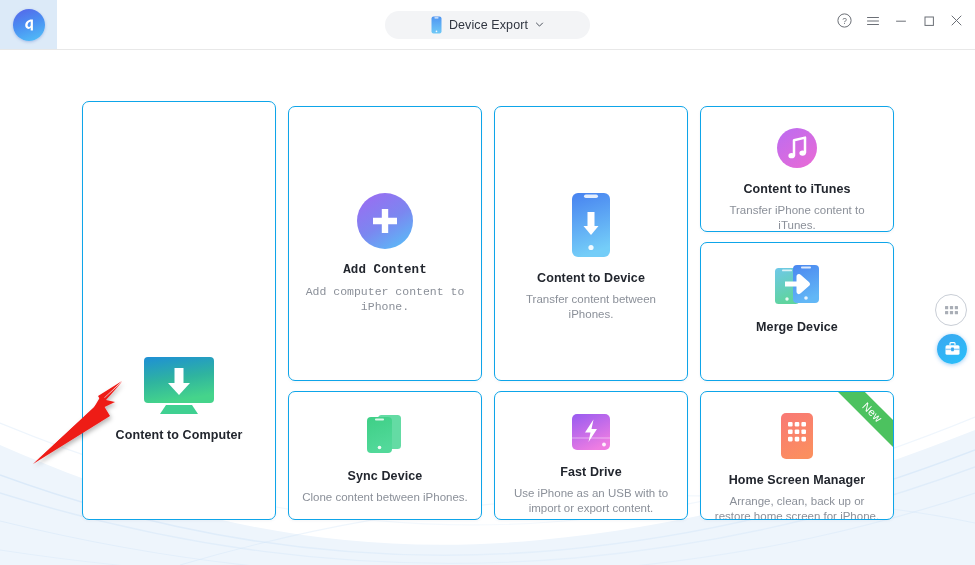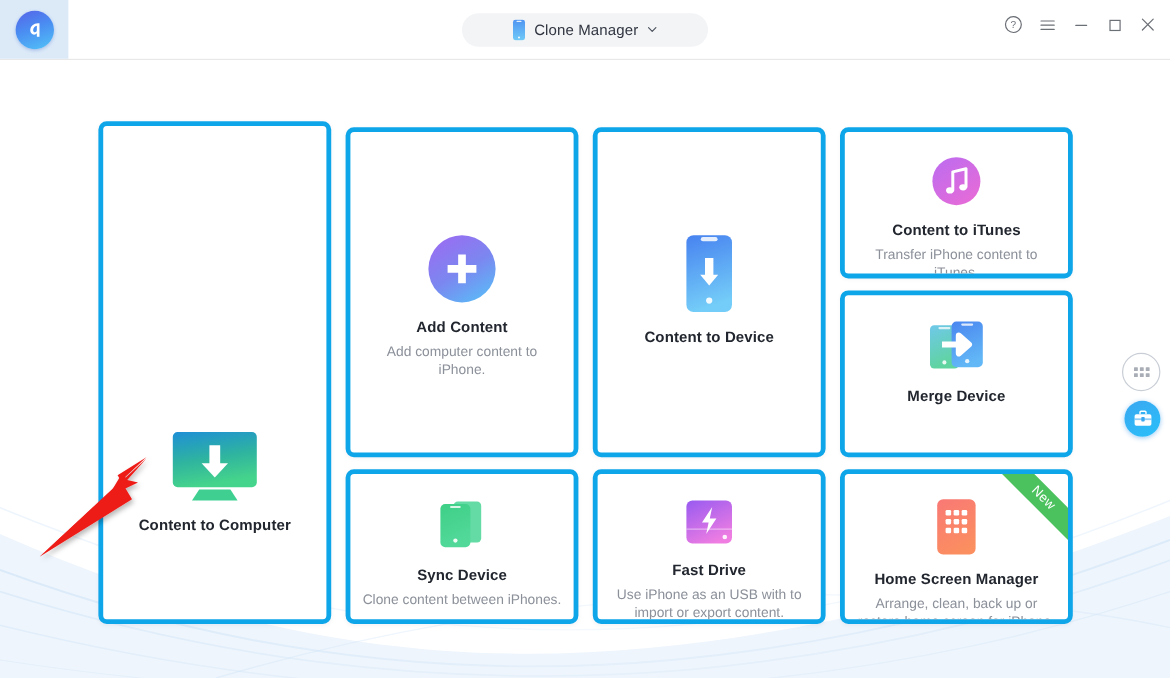--- a/index.html
+++ b/index.html
@@ -90,21 +90,21 @@
     align-items: center;
     justify-content: center;
     cursor: pointer;
     color: #6b6f76;
   }
 
   
   .card {
     position: absolute;
     background: #ffffff;
-    border: 4px solid #0ea5e9;
+    border: 1px solid #0ea5e9;
     border-radius: 7px;
     box-shadow: 0 1px 3px rgba(110,120,140,.07);
     box-sizing: border-box;
     cursor: pointer;
     z-index: 3;
     overflow: hidden;
   }
   .card-inner {
     position: absolute;
     left: 0; right: 0;
@@ -132,21 +132,21 @@
     text-align: center;
     line-height: 15px;
     padding: 0 10px;
   }
 
   
   #card-content-to-computer { left: 82px;  top: 101px; width: 194px; height: 419px; }
   #card-content-to-computer .card-inner { top: 253px; }
 
   #card-add-content        { left: 288px; top: 106px; width: 194px; height: 275px; }
-  #card-add-content .card-inner { top: 85px; }
+  #card-add-content .card-inner { top: 85px; font-family: Liberation Mono, monospace; }
 
   #card-content-to-device  { left: 494px; top: 106px; width: 194px; height: 275px; text-decoration: underline; }
   #card-content-to-device .card-inner { top: 85px; }
 
   #card-content-to-itunes  { left: 700px; top: 106px; width: 194px; height: 126px; }
   #card-content-to-itunes .card-inner { top: 20px; }
 
   #card-merge-device       { left: 700px; top: 242px; width: 194px; height: 139px; }
   #card-merge-device .card-inner { top: 20px; align-items: center; }
 
@@ -244,21 +244,21 @@
         <defs>
           <linearGradient id="pillPhone" x1="0" y1="0" x2="0" y2="1">
             <stop offset="0%" stop-color="#4f95f2"></stop>
             <stop offset="100%" stop-color="#6fc9f7"></stop>
           </linearGradient>
         </defs>
         <rect x="0.5" y="0.5" width="10" height="17" rx="2" fill="url(#pillPhone)"></rect>
         <rect x="3.4" y="1.3" width="4.2" height="1.1" rx="0.55" fill="#ffffff" opacity=".85"></rect>
         <circle cx="5.5" cy="15.3" r="0.85" fill="#ffffff" opacity=".9"></circle>
       </svg>
-      <span class="device-pill-label">Clone Manager</span>
+      <span class="device-pill-label">Device Export</span>
       <svg class="chev" viewBox="0 0 10 10">
         <path d="M1.6 3.4 L5 6.8 L8.4 3.4" stroke="#4c525c" stroke-width="1.1" fill="none" stroke-linecap="round" stroke-linejoin="round"></path>
       </svg>
     </div>
 
     <div class="win-controls">
       <div class="win-btn">
         <svg width="15" height="15" viewBox="0 0 15 15">
           <circle cx="7.5" cy="7.5" r="6.6" stroke="#6b6f76" stroke-width="1" fill="none"></circle>
           <text x="7.5" y="10.7" font-size="8.4" fill="#6b6f76" text-anchor="middle" font-family="Liberation Sans, sans-serif">?</text>
@@ -339,20 +339,21 @@
             </linearGradient>
           </defs>
           <rect x="1" y="1" width="38" height="64" rx="6" fill="url(#devGrad)"></rect>
           <rect x="13" y="2.5" width="14" height="3.6" rx="1.8" fill="#ffffff" opacity=".85"></rect>
           <path d="M20 20 L20 36" stroke="#ffffff" stroke-width="7" stroke-linecap="butt"></path>
           <path d="M12.5 34 L20 43 L27.5 34 Z" fill="#ffffff"></path>
           <circle cx="20" cy="55.5" r="2.6" fill="#ffffff" opacity=".9"></circle>
         </svg>
       </div>
       <div class="card-title">Content to Device</div>
+      <div class="card-desc">Transfer content between iPhones.</div>
     </div>
   </div>
 
   <div class="card" id="card-content-to-itunes">
     <div class="card-inner">
       <div class="card-icon">
         <svg width="42" height="42" viewBox="0 0 42 42">
           <defs>
             <linearGradient id="itGrad" x1="0.1" y1="0" x2="0.85" y2="1">
               <stop offset="0%" stop-color="#bd6cf0"></stop>

